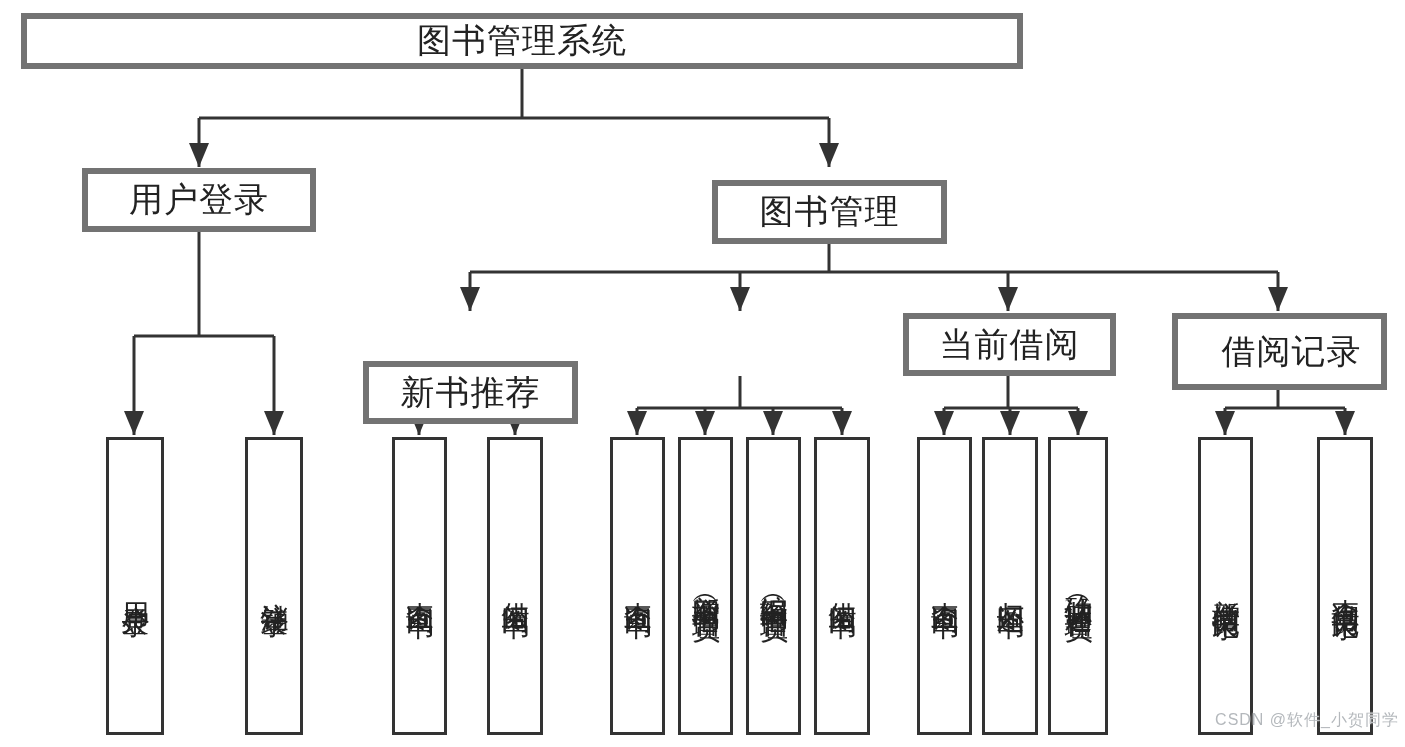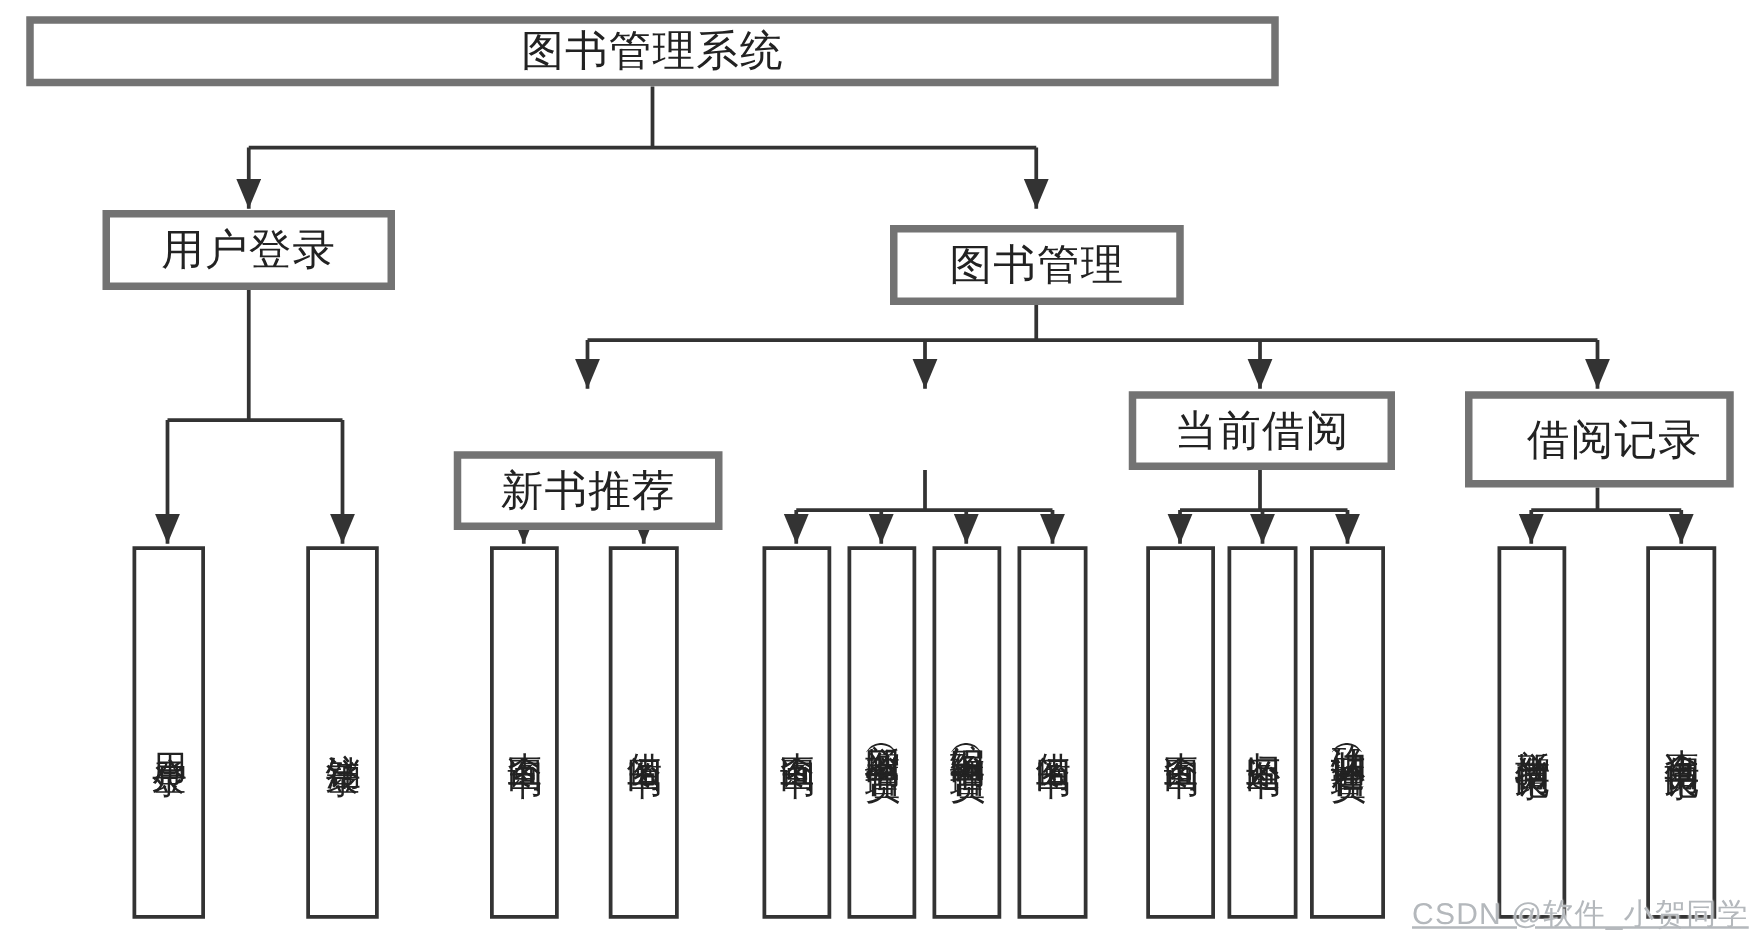--- a/index.html
+++ b/index.html
@@ -75,27 +75,26 @@
   .l-bb3 { left: 814px;  width: 56px; }
   .l-cb0 { left: 917px;  width: 55px; }
   .l-cb1 { left: 982px;  width: 56px; }
   .l-cb2 { left: 1048px; width: 60px; }
   .l-br0 { left: 1198px; width: 55px; }
   .l-br1 { left: 1317px; width: 56px; }
 
   .watermark {
     position: absolute;
     right: 6px;
-    bottom: 0;
-    font-size: 24px;
+    bottom: 16px;
+    font-size: 16px;
     color: #b4b8bc;
     letter-spacing: 1px;
     text-shadow: 0 0 2px #ffffff, 0 0 1px #ffffff;
     white-space: nowrap;
-    text-decoration: underline;
   }
 </style>
 </head>
 <body>
 
 <div id="canvas">
 
   <svg id="wires" viewBox="0 0 1405 747" xmlns="http://www.w3.org/2000/svg">
     <defs>
       <marker id="arw" markerUnits="userSpaceOnUse" markerWidth="26" markerHeight="22" refX="24" refY="10" orient="auto">

